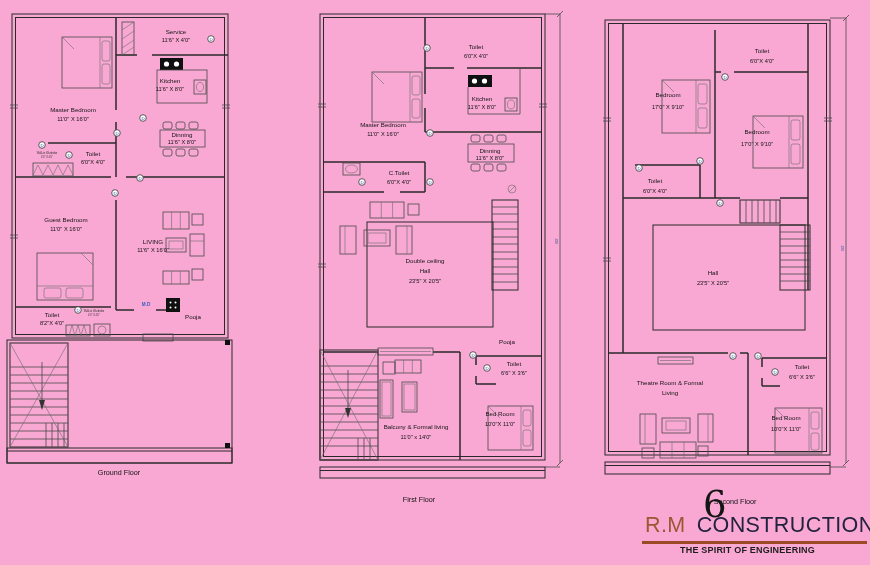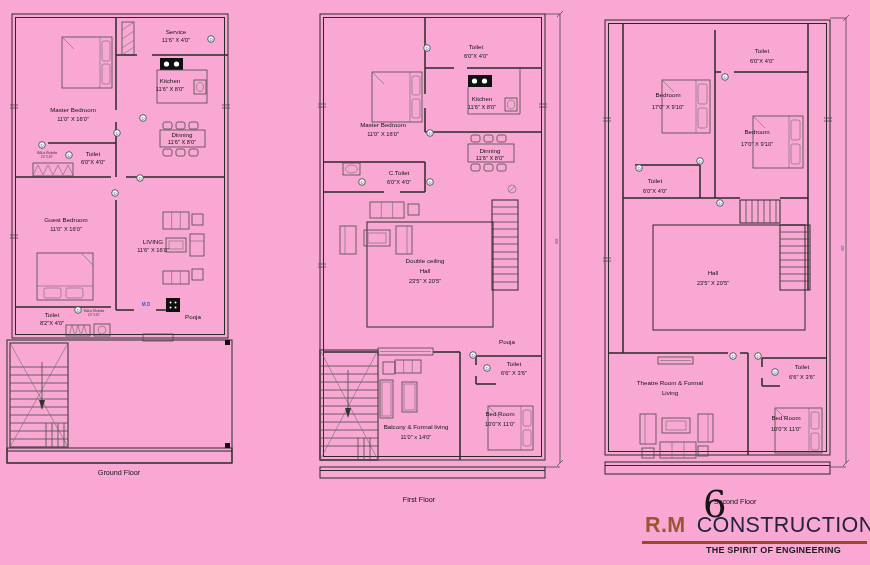--- a/index.html
+++ b/index.html
@@ -20,24 +20,24 @@
   .ft {font-size:7.2px;fill:#111;text-anchor:middle}
   .tt {font-size:2.6px;fill:#333;text-anchor:middle}
   .mk {font-size:4.4px;fill:#2e4da0;text-anchor:middle}
   .md {font-size:4.6px;fill:#3a5fc0;text-anchor:middle;font-weight:bold}
   .d60{font-size:4.4px;fill:#2e4da0;text-anchor:middle}
   
   .logo{position:absolute;left:645px;top:489px;width:222px;height:72px;}
   .logo .swoosh{position:absolute;left:58px;top:-6px;font-size:37px;
         font-family:"DejaVu Serif",serif;color:#151515;}
   .logo .brand{position:absolute;left:0px;top:24px;font-size:21.5px;white-space:nowrap;letter-spacing:0.4px;}
-  .logo .rm{font-weight:700;}
+  .logo .rm{font-weight:400;}
   .logo .construction{margin-left:11px;font-weight:400;}
   .logo .rule{position:absolute;left:-3px;top:52px;width:225px;height:2.6px;}
-  .logo .tagline{position:absolute;left:35px;top:56px;width:187px;text-align:center;
+  .logo .tagline{position:absolute;left:35px;top:56px;width:187px;
         font-size:9px;font-weight:700;letter-spacing:0.2px;color:#1c1c1c;}
 </style>
 </head>
 <body>
 
 <div class="stage">
 
 <svg class="plan" style="left:6px;top:10px" width="234" height="470" viewBox="0 0 234 470">
   <g>
     <rect x="6" y="4" width="216" height="324" class="w2"></rect>

